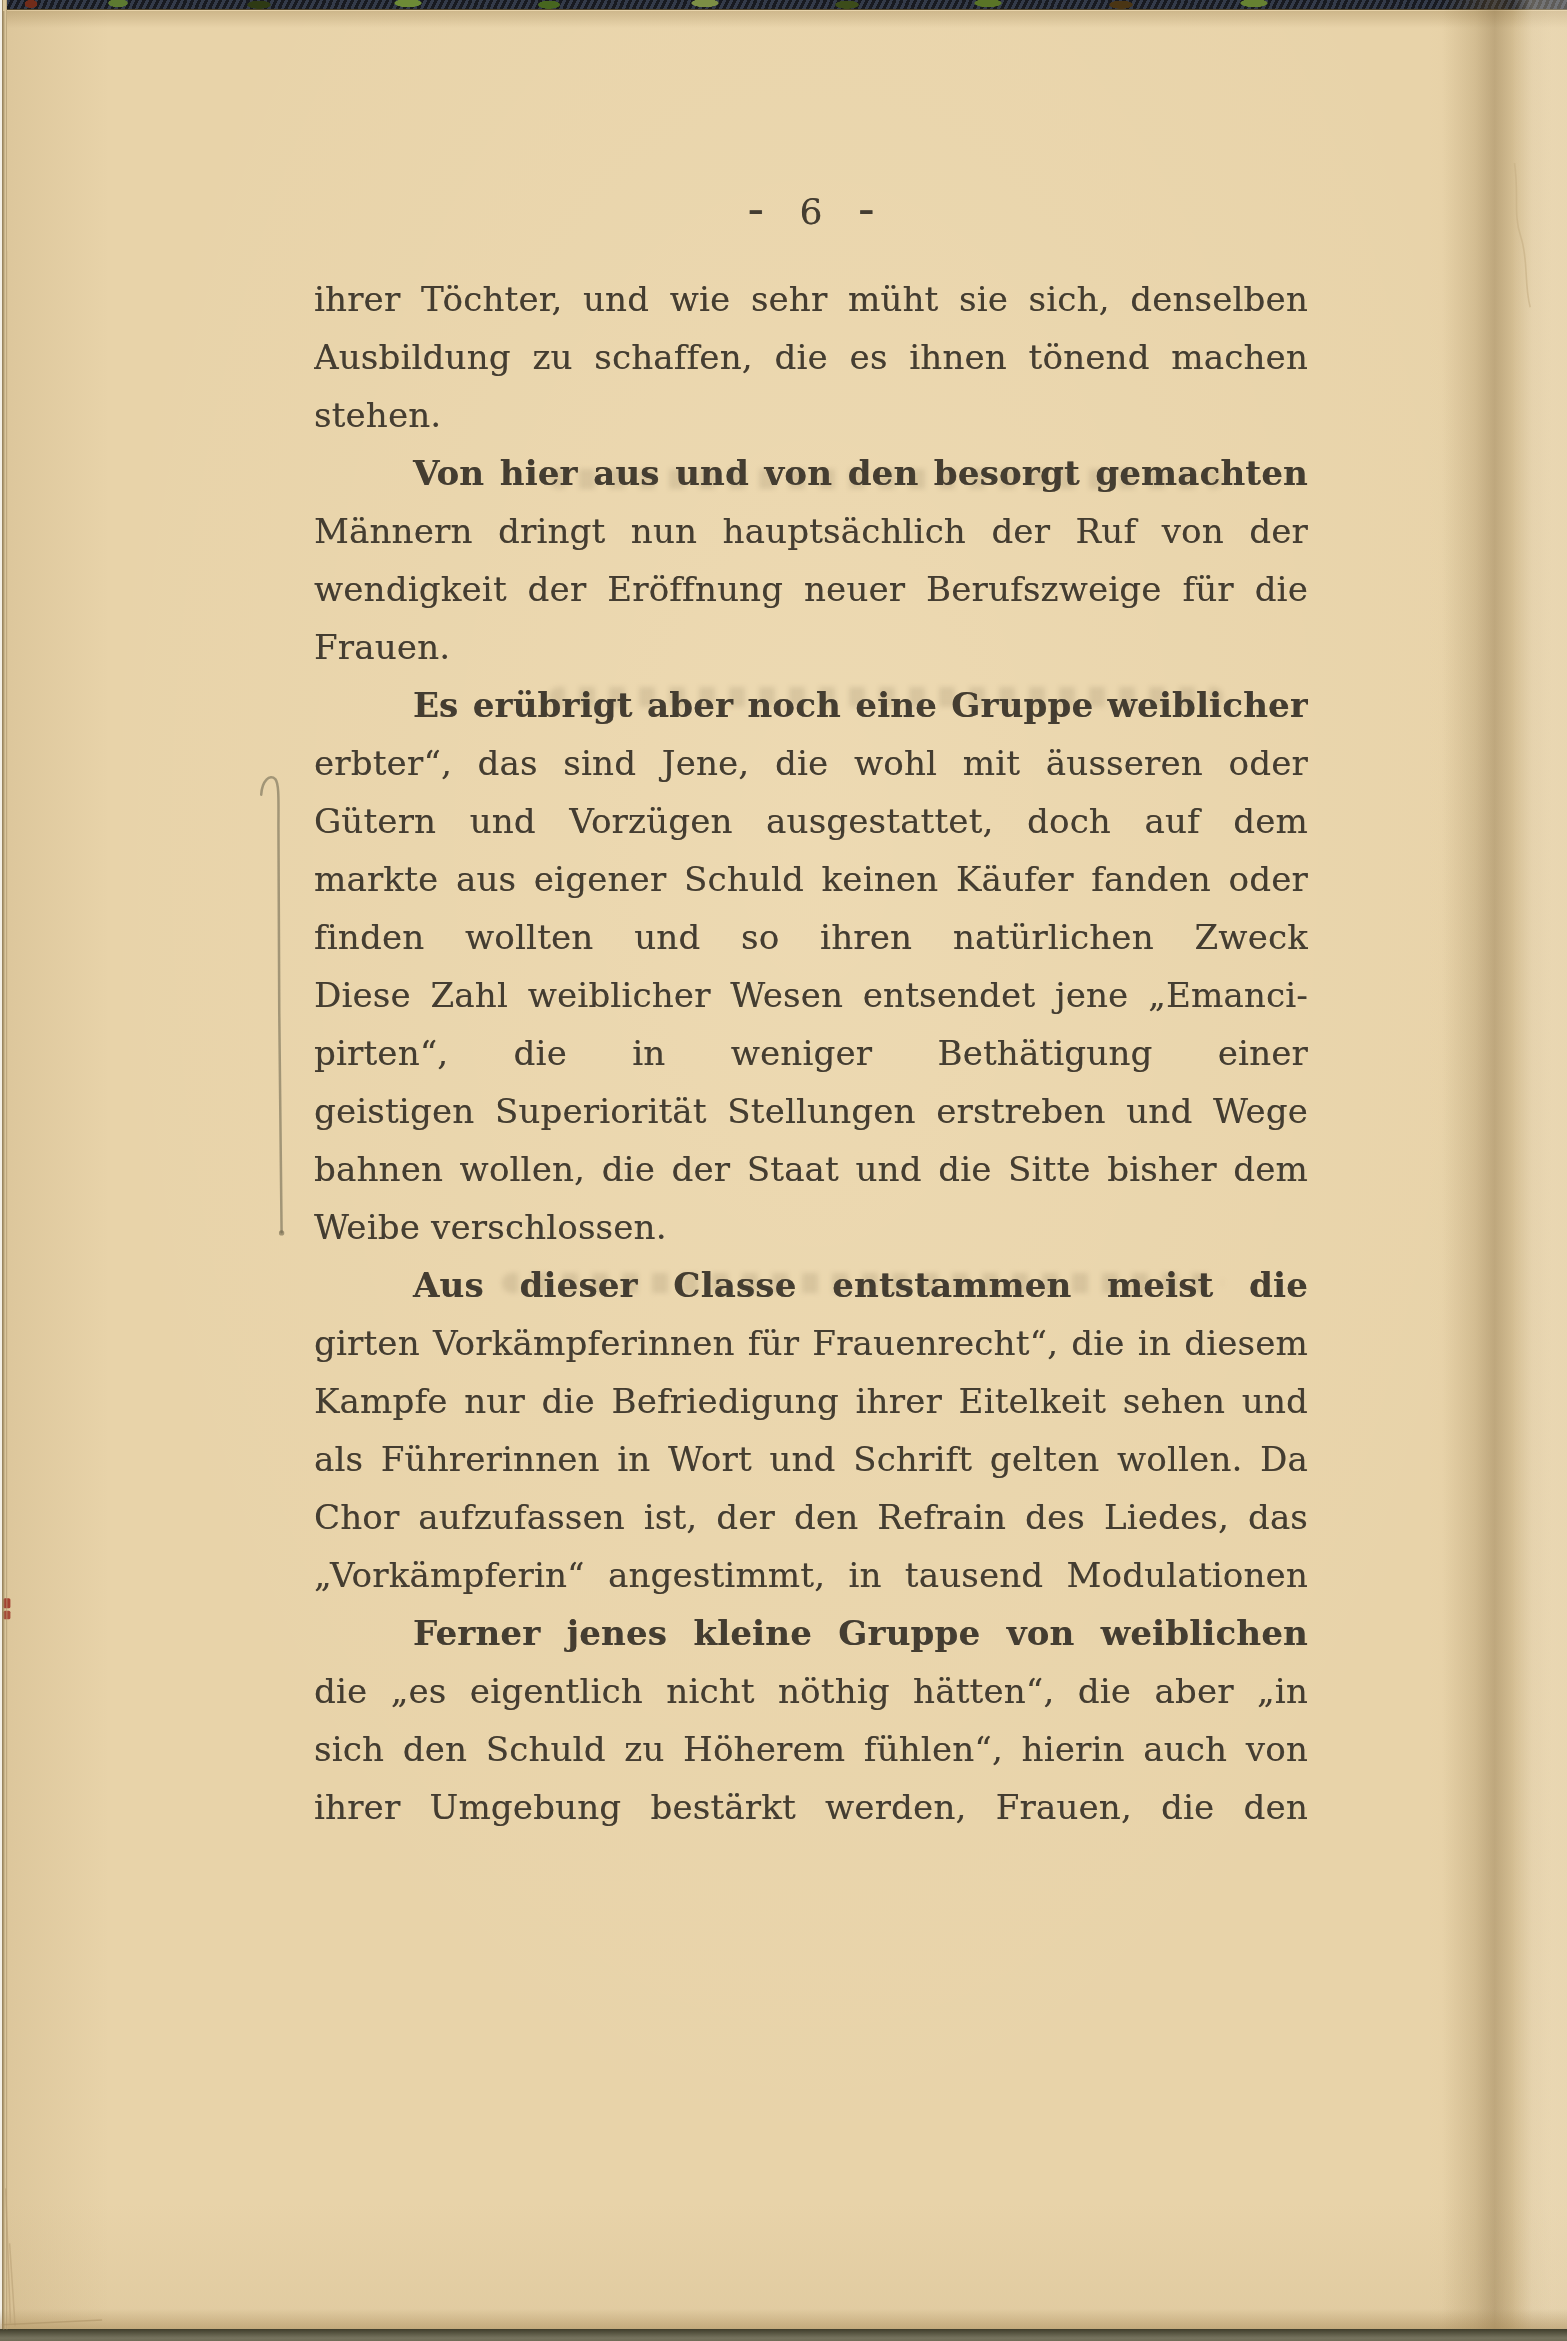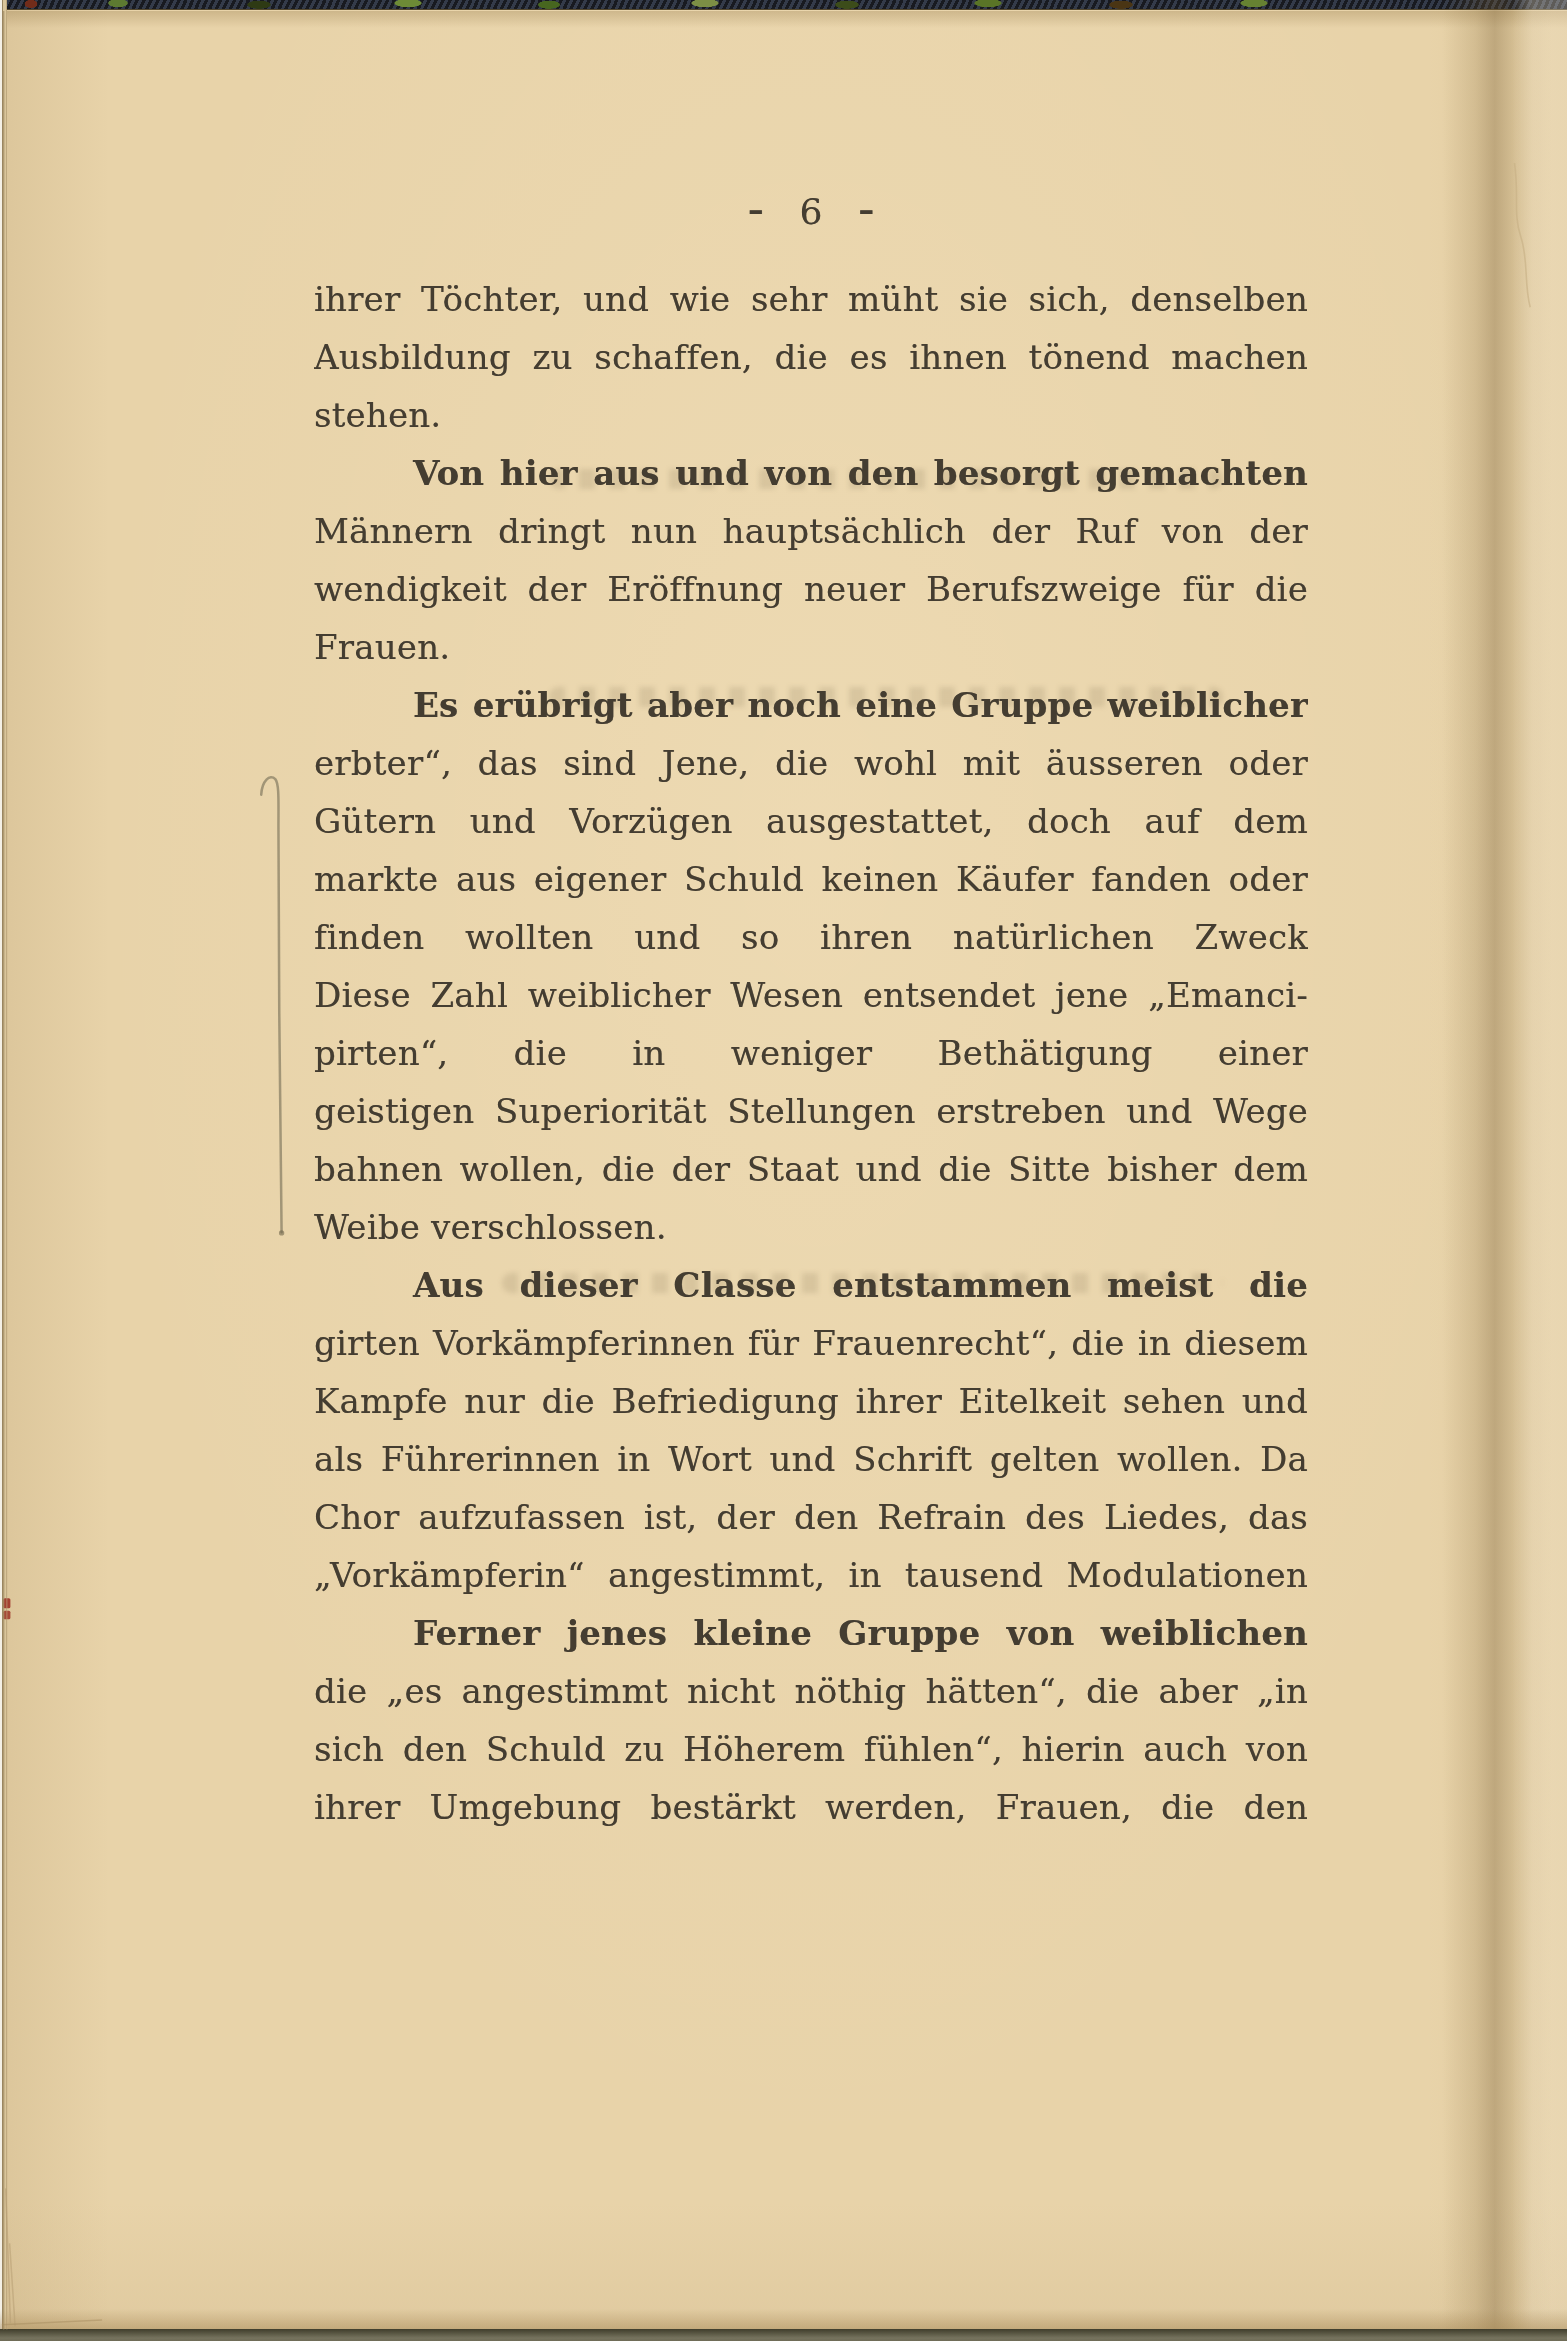--- a/index.html
+++ b/index.html
@@ -176,20 +176,20 @@
       <div class="line indent">Aus dieser Classe entstammen meist die „privile-</div>
       <div class="line">girten Vorkämpferinnen für Frauenrecht“, die in diesem</div>
       <div class="line">Kampfe nur die Befriedigung ihrer Eitelkeit sehen und</div>
       <div class="line">als Führerinnen in Wort und Schrift gelten wollen. Da</div>
       <div class="line">Chor aufzufassen ist, der den Refrain des Liedes, das die</div>
       <div class="line">„Vorkämpferin“ angestimmt, in tausend Modulationen</div>
     </div>
 
     <div>
       <div class="line indent">Ferner jenes kleine Gruppe von weiblichen Wesen,</div>
-      <div class="line">die „es angestimmt nicht nöthig hätten“, die aber „in</div>
+      <div class="line">die „es eigentlich nicht nöthig hätten“, die aber „in</div>
       <div class="line">sich den Schuld zu Höherem fühlen“, hierin auch von</div>
       <div class="line">ihrer Umgebung bestärkt werden, Frauen, die den Drang</div>
     </div>
 
   </div>
 </div>
 
 
 </body></html>

